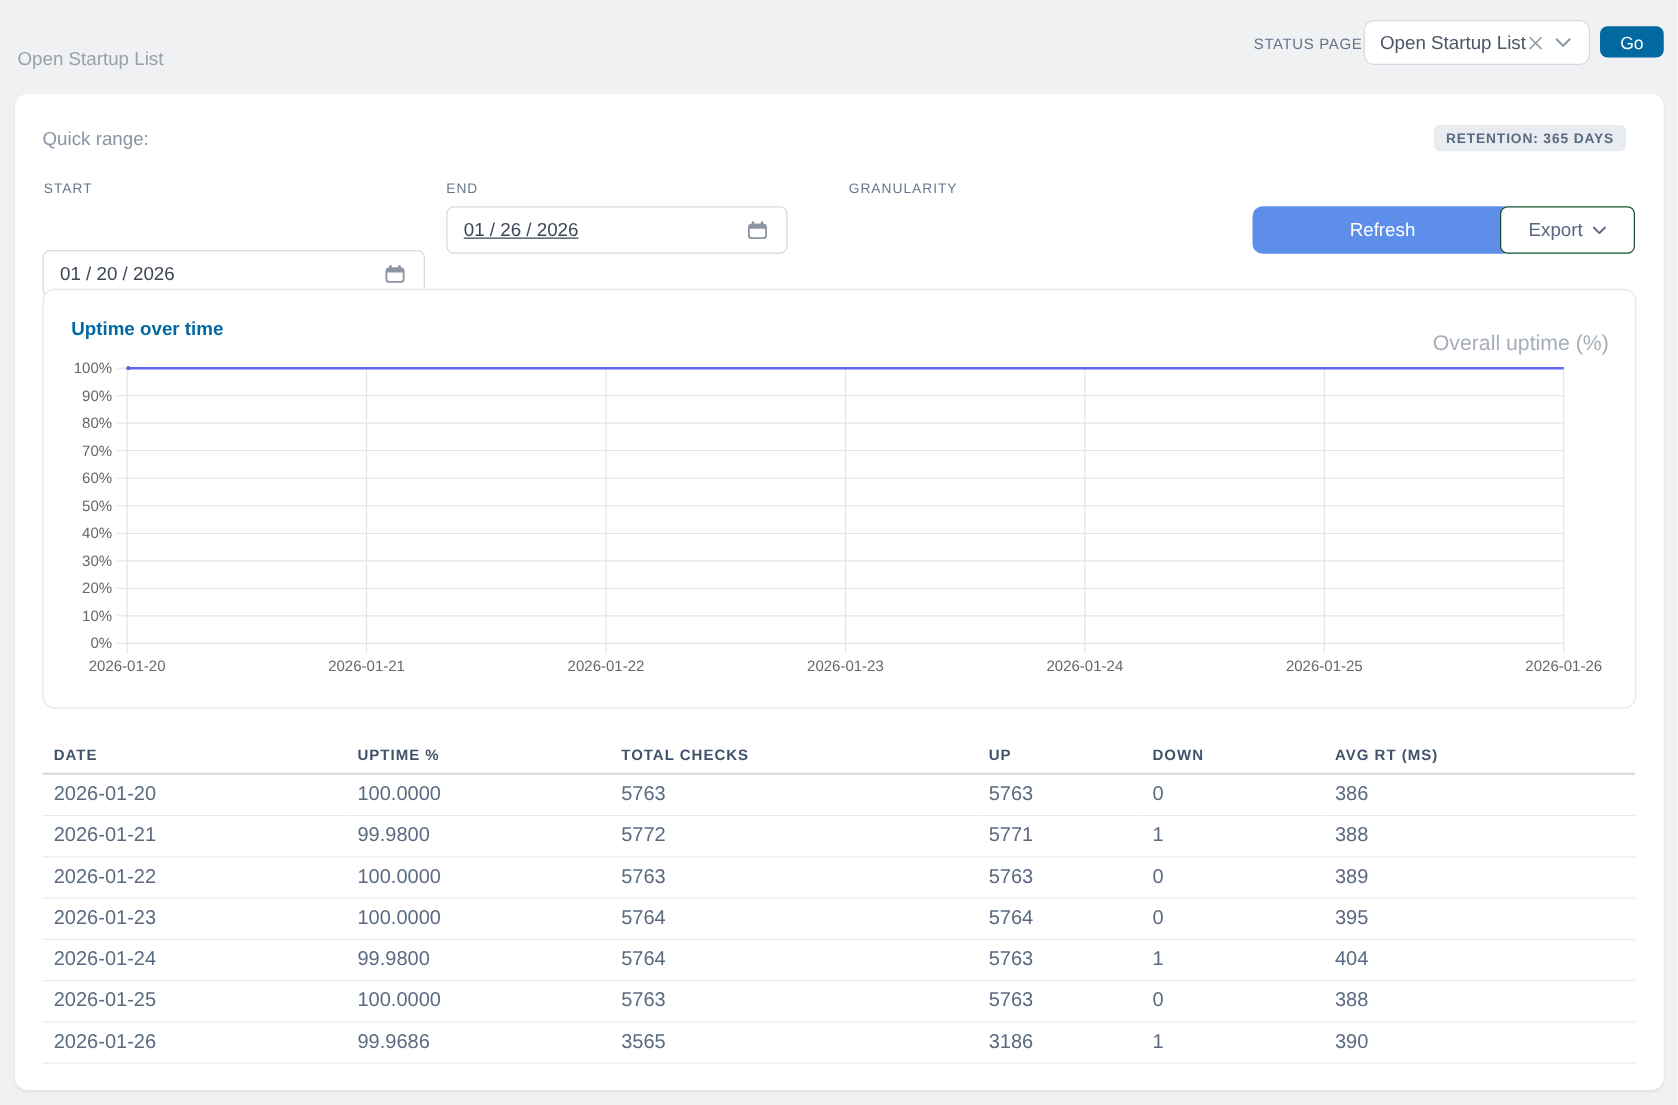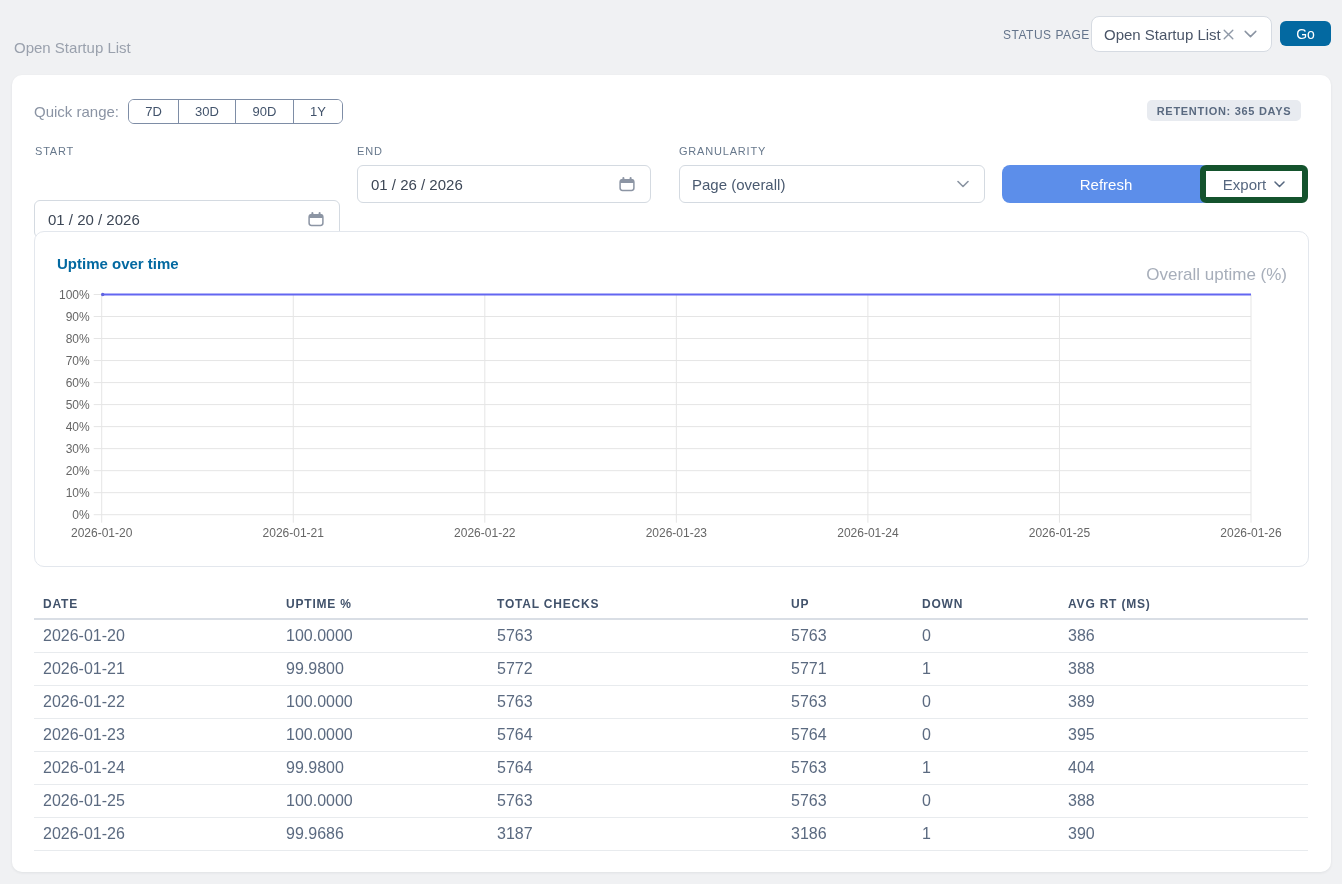--- a/index.html
+++ b/index.html
@@ -26,21 +26,21 @@
 
   .badge { top:100px; left:1147px; width:154px; height:21px; background:#e8ebf0; border-radius:5px; font-size:11px; font-weight:700; color:#5a6a80; letter-spacing:0.7px; display:flex; align-items:center; justify-content:center; }
 
   .flabel { top:145px; font-size:11px; font-weight:400; color:#67788c; letter-spacing:0.8px; }
 
   .inp { top:165px; height:38px; background:#fff; border:1px solid #d4dae1; border-radius:6px; display:flex; align-items:center; font-size:15px; color:#3d4756; }
   .inp .t { margin-left:13px; }
   .icon-r { position:absolute; right:15px; top:50%; transform:translateY(-50%); }
 
   .btn-refresh { top:165px; left:1002px; width:208px; height:38px; background:#5c8eea; border-radius:8px; color:#fff; font-size:15px; display:flex; align-items:center; justify-content:center; }
-  .btn-export { top:165px; left:1200px; width:108px; height:38px; background:#fff; border:6px solid #14532d; border-radius:6px; color:#56677f; font-size:15px; display:flex; align-items:center; justify-content:center; gap:8px; }
+  .btn-export { top:165px; left:1200px; width:108px; height:38px; background:#fff; border:1px solid #14532d; border-radius:6px; color:#56677f; font-size:15px; display:flex; align-items:center; justify-content:center; gap:8px; }
 
   .chart-card { left:34px; top:231px; width:1275px; height:336px; background:#fff; border:1px solid #e3e7ed; border-radius:10px; }
   .chart-title { left:57px; top:255px; font-size:15px; font-weight:700; color:#0369a1; }
   .chart-right { top:255px; right:55px; font-size:17px; color:#a7aeba;margin-top:10px; }
   .chart-svg { left:34px; top:231px; }
 
   table.data { position:absolute; left:34px; top:589px; width:1274px; border-collapse:collapse; table-layout:fixed; }
   table.data th { height:30px; text-align:left; vertical-align:middle; font-size:12px; font-weight:700; color:#41526b; letter-spacing:0.8px; padding:0 0 0 9px; border-bottom:2px solid #d9dee5; }
   table.data td { height:33px; vertical-align:middle; font-size:16px; color:#5b6a80; padding:0 0 0 9px; border-bottom:1px solid #e8ebee; }
 </style>
@@ -57,54 +57,42 @@
       </svg>
     <svg class="icon-r" style="right:14px" width="13" height="8" viewBox="0 0 13 8">
         <path d="M1.2 1.4 L6.5 6.6 L11.8 1.4" fill="none" stroke="#8a94a2" stroke-width="1.5" stroke-linecap="round" stroke-linejoin="round"></path>
       </svg>
   </div>
   <div class="abs go">Go</div>
 
   <div class="abs card"></div>
 
   <div class="abs qr-label">Quick range:</div>
-  <div class="abs qr-group">
-    <button class="b7">7D</button>
-      <button class="b30">30D</button>
-      <button class="b90">90D</button>
-      <button class="b1y">1Y</button>
-  </div>
   <div class="abs badge">RETENTION: 365 DAYS</div>
 
   <div class="abs flabel" style="left:35px;text-align:right;">START</div>
   <div class="abs flabel" style="left:357px;">END</div>
   <div class="abs flabel" style="left:679px;">GRANULARITY</div>
 
   <div class="abs inp" style="left:34px; width:306px;margin-top:35px;">
     <span class="t">01 / 20 / 2026</span>
     <svg class="icon-r" width="16" height="16" viewBox="0 0 16 16">
         <rect x="3.4" y="0.9" width="2" height="3.4" rx="1" fill="#8c95a4"></rect>
         <rect x="10.6" y="0.9" width="2" height="3.4" rx="1" fill="#8c95a4"></rect>
         <path fill="#8c95a4" d="M1.1 5.4 Q1.1 3 3.5 3 h9 Q14.9 3 14.9 5.4 v1.6 H1.1 Z"></path>
         <rect x="1.1" y="3.8" width="13.8" height="10.7" rx="2.4" fill="none" stroke="#8c95a4" stroke-width="1.5"></rect>
       </svg>
   </div>
-  <div class="abs inp" style="left:357px; width:294px;">
+  <div class="abs inp" style="left:357px; width:273px;text-decoration:underline;">
     <span class="t">01 / 26 / 2026</span>
     <svg class="icon-r" width="16" height="16" viewBox="0 0 16 16">
         <rect x="3.4" y="0.9" width="2" height="3.4" rx="1" fill="#8c95a4"></rect>
         <rect x="10.6" y="0.9" width="2" height="3.4" rx="1" fill="#8c95a4"></rect>
         <path fill="#8c95a4" d="M1.1 5.4 Q1.1 3 3.5 3 h9 Q14.9 3 14.9 5.4 v1.6 H1.1 Z"></path>
         <rect x="1.1" y="3.8" width="13.8" height="10.7" rx="2.4" fill="none" stroke="#8c95a4" stroke-width="1.5"></rect>
-      </svg>
-  </div>
-  <div class="abs inp" style="left:679px; width:306px; color:#4a5a70;">
-    <span class="t" style="margin-left:12px;">Page (overall)</span>
-    <svg class="icon-r" width="12" height="8" viewBox="0 0 12 8">
-        <path d="M1 1.5 L6 6.5 L11 1.5" fill="none" stroke="#8a94a2" stroke-width="1.6" stroke-linecap="round" stroke-linejoin="round"></path>
       </svg>
   </div>
   <div class="abs btn-refresh">Refresh</div>
   <div class="abs btn-export">
       <span>Export</span>
     <svg width="11" height="7" viewBox="0 0 11 7">
         <path d="M1 1 L5.5 5.5 L10 1" fill="none" stroke="#56677f" stroke-width="1.5" stroke-linecap="round" stroke-linejoin="round"></path>
       </svg>
   </div>
 
@@ -216,20 +204,20 @@
           <td>2026-01-25</td>
           <td>100.0000</td>
           <td>5763</td>
           <td>5763</td>
           <td>0</td>
           <td>388</td>
         </tr>
       <tr>
           <td>2026-01-26</td>
           <td>99.9686</td>
-          <td>3187</td>
+          <td>3565</td>
           <td>3186</td>
           <td>1</td>
           <td>390</td>
         </tr>
     </tbody>
   </table>
 </div>
 
 </body></html>

